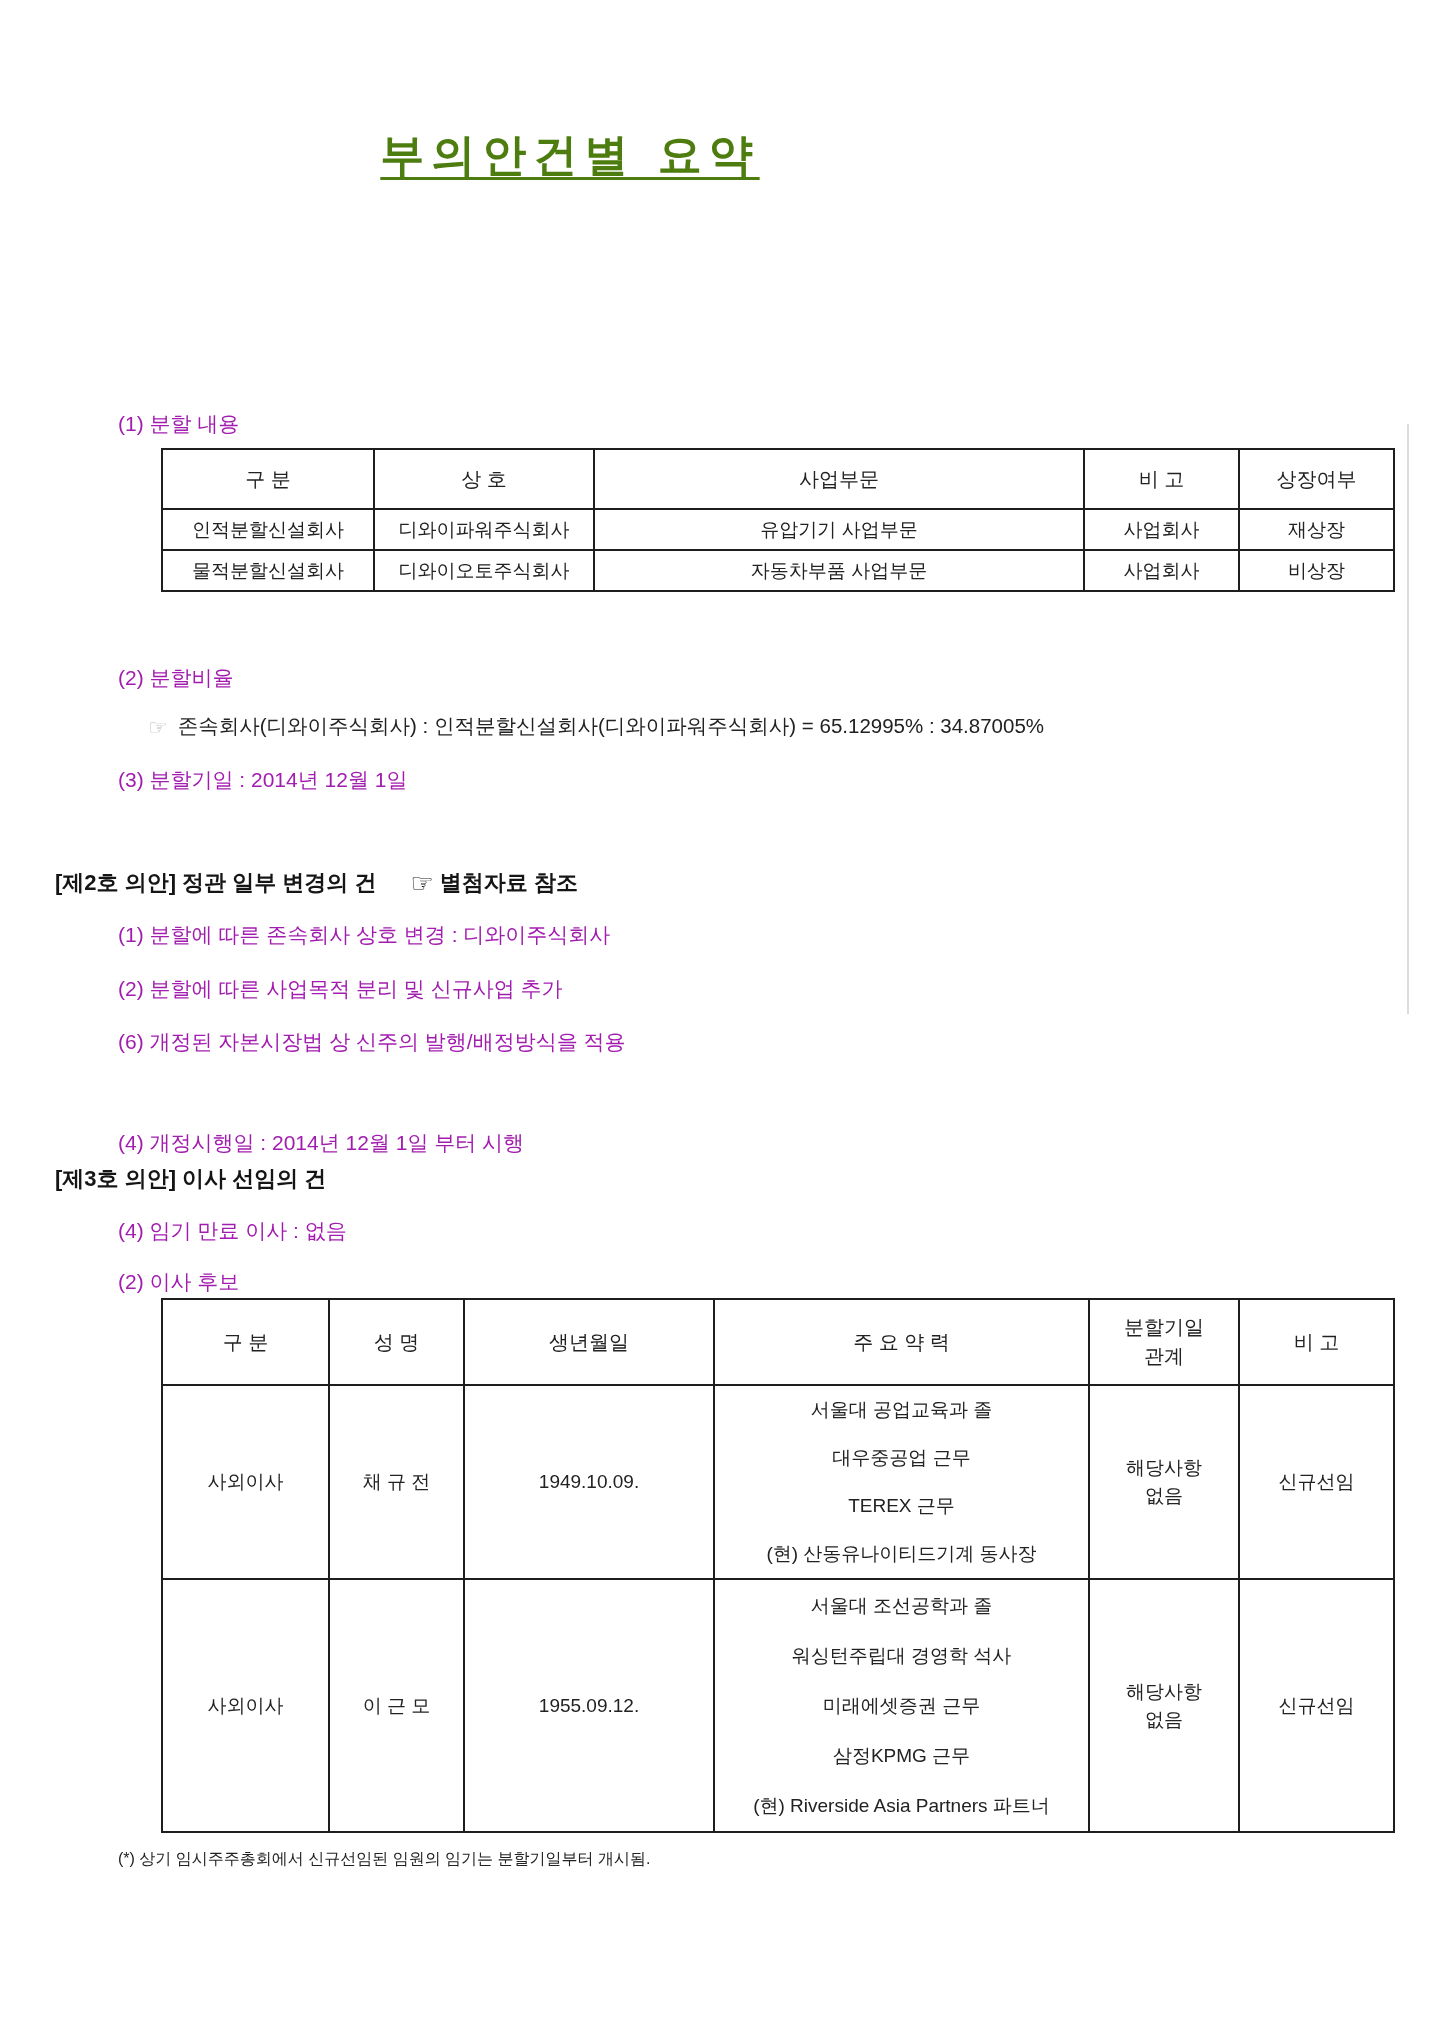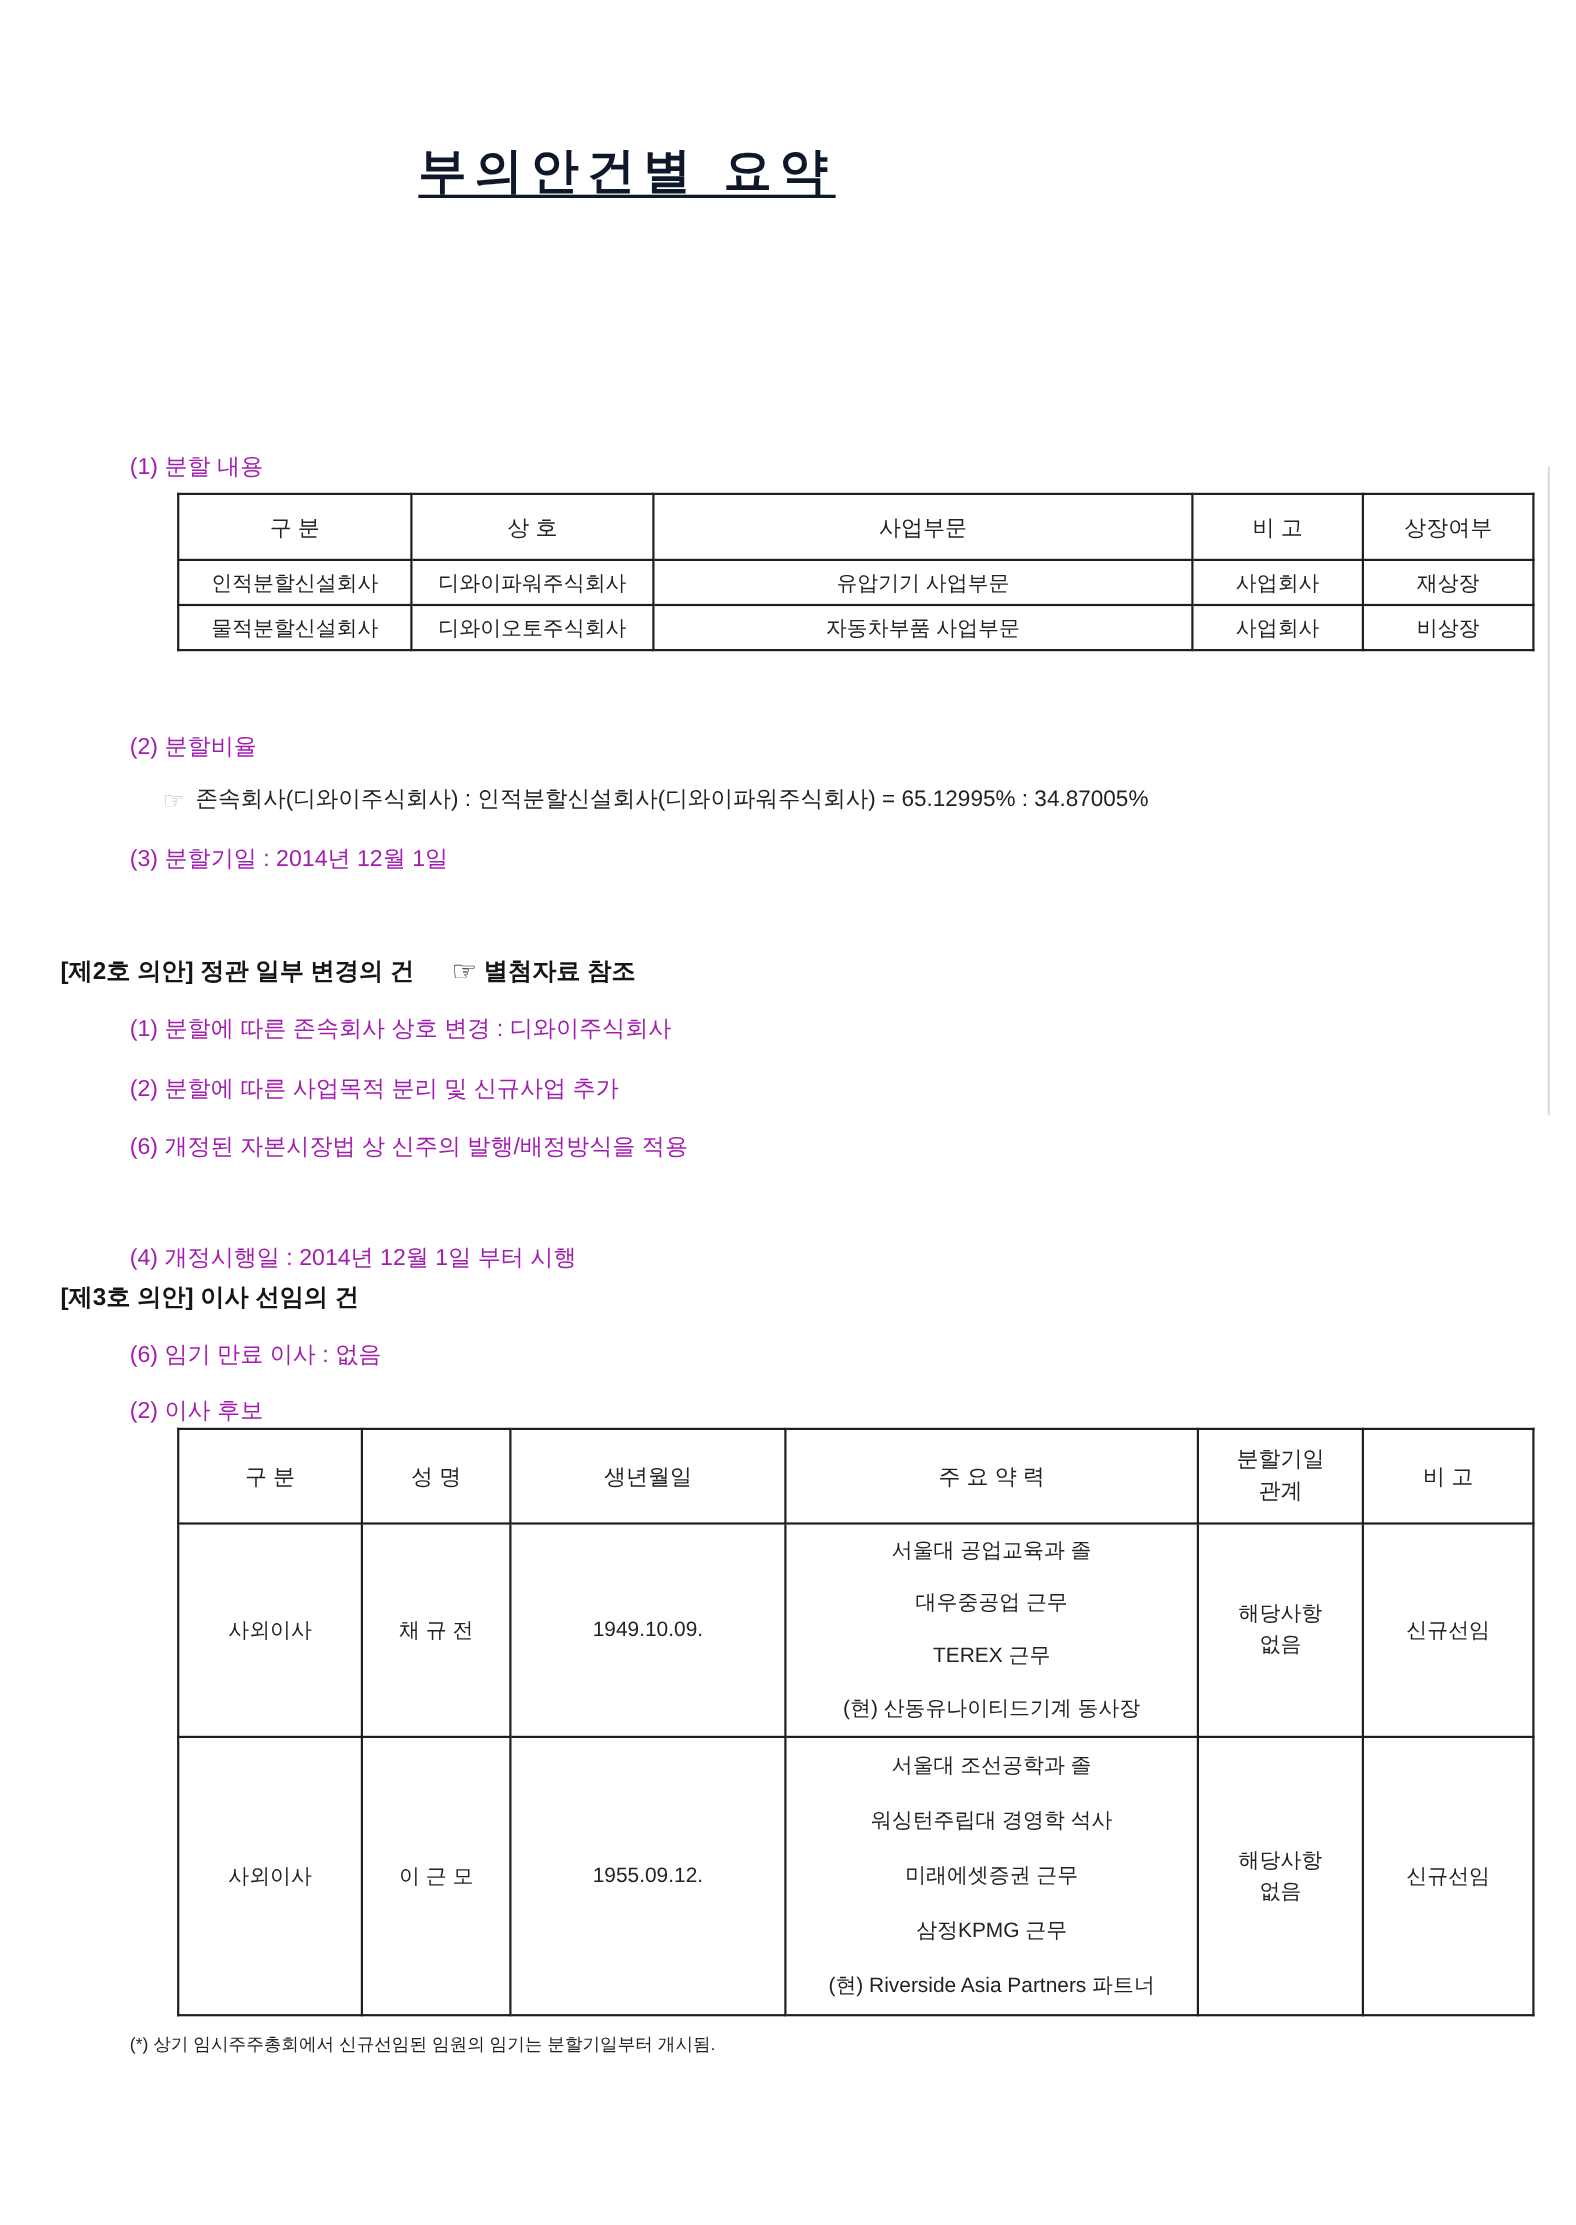--- a/index.html
+++ b/index.html
@@ -11,21 +11,21 @@
     color:#1c1c1c;
     overflow:hidden;
   }
   .title-wrap { position:absolute; top:126px; left:0; width:1140px; text-align:center; }
   .title-text {
     font-family:"DejaVu Serif","Liberation Serif",serif;
     font-weight:bold; font-size:44px; letter-spacing:7px;
     text-decoration:underline;
     text-decoration-thickness:3px;
     text-underline-offset:7px;
-    color:#0f172a;
+    color:#4d7c0f;
   }
   .heading { position:absolute; left:55px; font-size:22px; font-weight:bold; white-space:nowrap; color:#151515; }
   .heading .gap { display:inline-block; width:34px; }
   .hand-dark { font-size:26px; font-weight:normal; color:#181818; vertical-align:-2px; margin-right:6px; }
   .hand-gray { font-size:22px; color:#b9b9b9; margin-right:10px; vertical-align:-2px; }
   .item { position:absolute; left:118px; font-size:21px; white-space:nowrap; color:#a21caf; }
   .ratio { position:absolute; left:148px; font-size:20.5px; white-space:nowrap; color:#222; }
   .footnote { position:absolute; left:118px; top:1849px; font-size:16px; white-space:nowrap; color:#222; }
 
   table { position:absolute; left:113px; border-collapse:collapse; table-layout:fixed; background:#fff;margin-left:48px; }
@@ -108,21 +108,21 @@
 
   <div class="item" style="top:921px">(1) 분할에 따른 존속회사 상호 변경 : 디와이주식회사</div>
   <div class="item" style="top:975px">(2) 분할에 따른 사업목적 분리 및 신규사업 추가</div>
   <div class="item" style="top:1028px">(6) 개정된 자본시장법 상 신주의 발행/배정방식을 적용</div>
   <div class="item" style="top:1129px">(4) 개정시행일 : 2014년 12월 1일 부터 시행</div>
 
   <div class="heading" style="top:1164px">
     <span>[제3호 의안] 이사 선임의 건</span>
   </div>
 
-  <div class="item" style="top:1217px">(6) 임기 만료 이사  : 없음</div>
+  <div class="item" style="top:1217px">(4) 임기 만료 이사  : 없음</div>
   <div class="item" style="top:1268px">(2) 이사 후보</div>
 
   <table class="t2">
     <colgroup>
         <col style="width:167px">
         <col style="width:135px">
         <col style="width:250px">
         <col style="width:375px">
         <col style="width:150px">
         <col style="width:155px">

